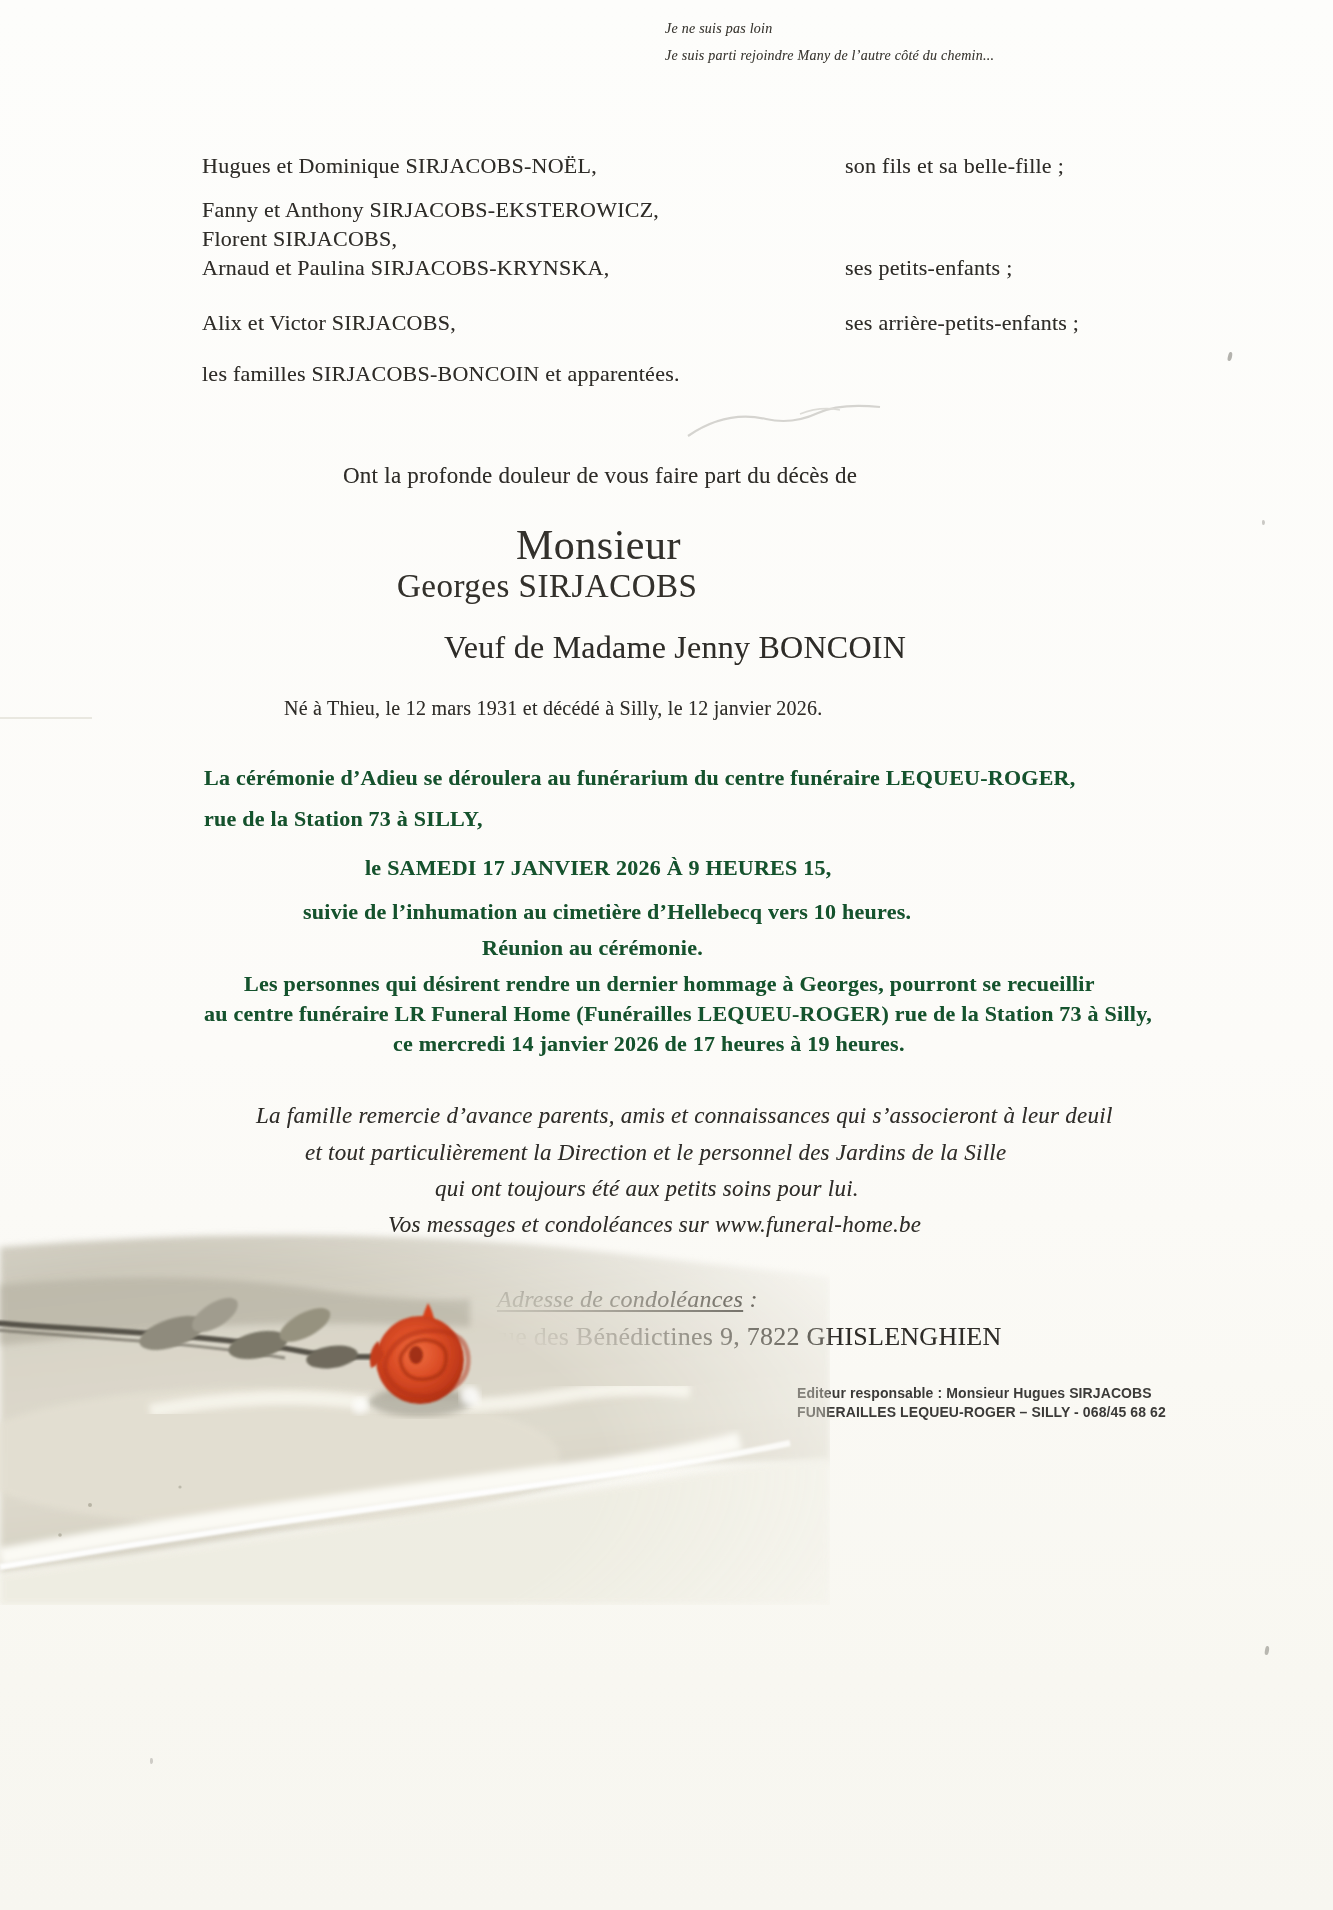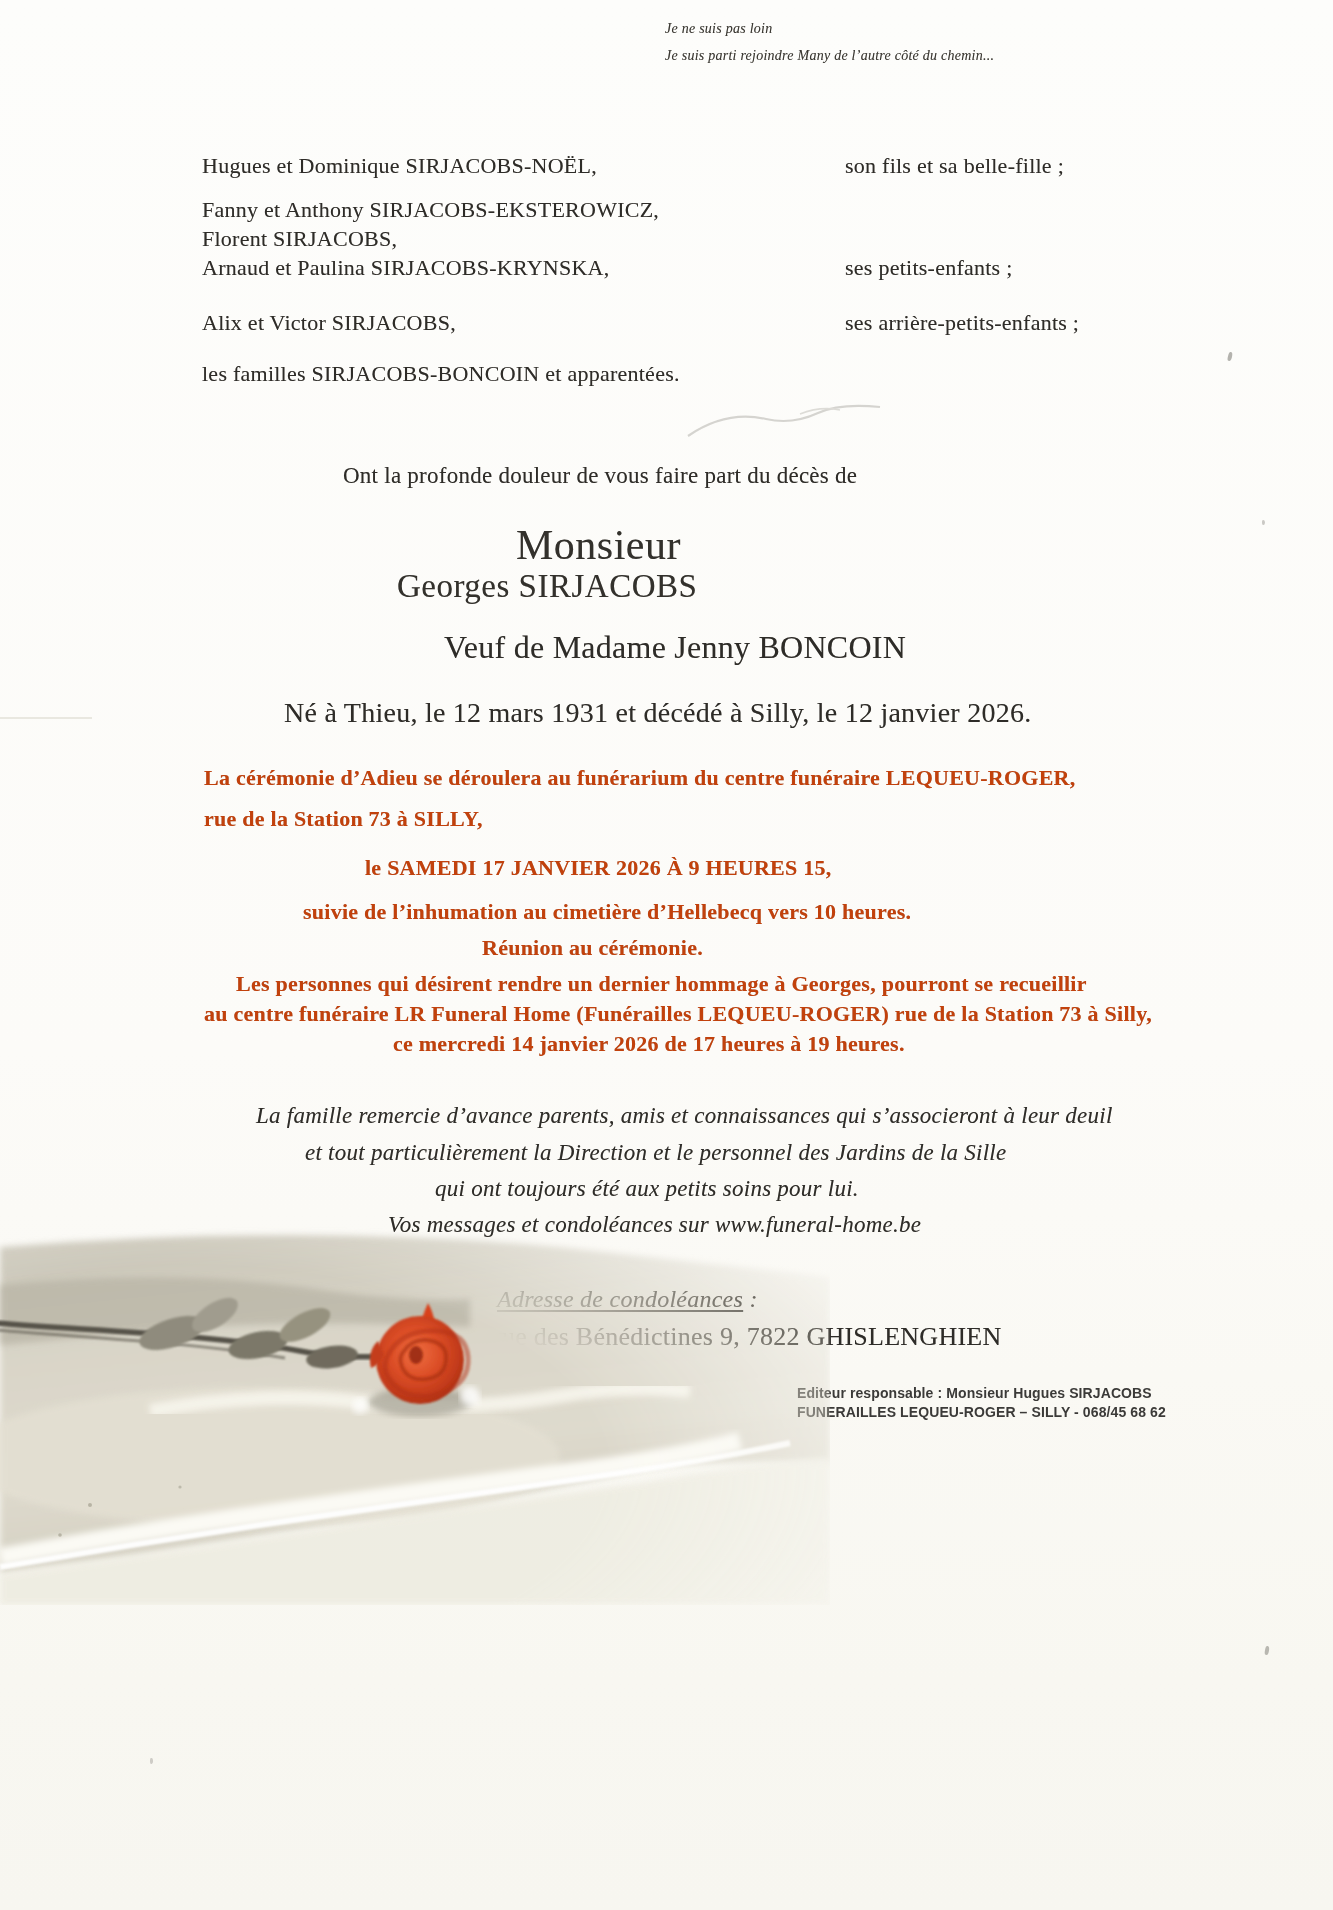--- a/index.html
+++ b/index.html
@@ -5,28 +5,28 @@
   html,body{margin:0;padding:0;}
   body{
     width:1333px;height:1910px;position:relative;overflow:hidden;
     background:linear-gradient(180deg,#fdfdfb 0%,#fcfbf8 55%,#faf9f4 72%,#f8f7f1 88%,#f7f6f0 100%);
     font-family:"Liberation Serif","DejaVu Serif",serif;
     color:#2e2c28;
   }
   .t{position:absolute;white-space:nowrap;line-height:1.3;letter-spacing:.25px;
      text-shadow:0 0 .5px rgba(70,64,56,.35);}
   .it{font-style:italic;}
-  .b{font-weight:bold;color:#c2410c;}
+  .b{font-weight:bold;color:#14532d;}
   .names{font-size:22px;}
   .rel{font-size:22px;}
   .intro{font-size:23px;}
   .title-big{font-size:42px;letter-spacing:.5px;color:#33312c;}
   .name-big{font-size:33px;letter-spacing:.5px;color:#33312c;}
   .sub{font-size:32px;}
-  .dates{font-size:28px;}
+  .dates{font-size:20px;}
   .cer{font-size:22px;}
   .thanks{font-size:23px;}
   .addr-label{font-size:24px;}
   .addr{font-size:26px;}
   .pub{font-family:"Liberation Sans","DejaVu Sans",sans-serif;font-size:14px;font-weight:700;
        color:#3b3a38;letter-spacing:.1px;text-shadow:none;line-height:1.35;}
   .epi{font-size:14px;color:#3a3832;}
   .u{text-decoration:underline;text-underline-offset:3px;}
   .speck{position:absolute;background:#8e8c86;border-radius:40% 60% 55% 45%;}
   .scanline{position:absolute;background:#e4e2da;opacity:.8;}
@@ -65,21 +65,21 @@
 
 <div class="scanline" style="left:0;top:717px;width:92px;height:2px"></div>
 
 <div class="t cer b" style="left:204px;top:764px">La cérémonie d’Adieu se déroulera au funérarium du centre funéraire LEQUEU-ROGER,</div>
 <div class="t cer b" style="left:204px;top:805px">rue de la Station 73 à SILLY,</div>
 <div class="t cer b" style="left:365px;top:854px">le SAMEDI 17 JANVIER 2026 À 9 HEURES 15,</div>
 <div class="t cer b" style="left:303px;top:898px">suivie de l’inhumation au cimetière d’Hellebecq vers 10 heures.</div>
 
 <div class="t cer b" style="left:482px;top:934px">Réunion au cérémonie.</div>
 
-<div class="t cer b" style="left:236px;top:970px">Les personnes qui désirent rendre un dernier hommage à Georges, pourront se recueillir</div>
+<div class="t cer b" style="left:244px;top:970px">Les personnes qui désirent rendre un dernier hommage à Georges, pourront se recueillir</div>
 <div class="t cer b" style="left:204px;top:1000px">au centre funéraire LR Funeral Home (Funérailles LEQUEU-ROGER) rue de la Station 73 à Silly,</div>
 <div class="t cer b" style="left:393px;top:1030px">ce mercredi 14 janvier 2026 de 17 heures à 19 heures.</div>
 
 <div class="t it thanks" style="left:256px;top:1101px">La famille remercie d’avance parents, amis et connaissances qui s’associeront à leur deuil</div>
 <div class="t it thanks" style="left:305px;top:1138px">et tout particulièrement la Direction et le personnel des Jardins de la Sille</div>
 <div class="t it thanks" style="left:435px;top:1174px">qui ont toujours été aux petits soins pour lui.</div>
 
 <div class="t it thanks" style="left:388px;top:1210px">Vos messages et condoléances sur www.funeral-home.be</div>
 
 <div class="t it addr-label" style="left:497px;top:1284px"><span class="u">Adresse de condoléances</span><span> :</span></div>

